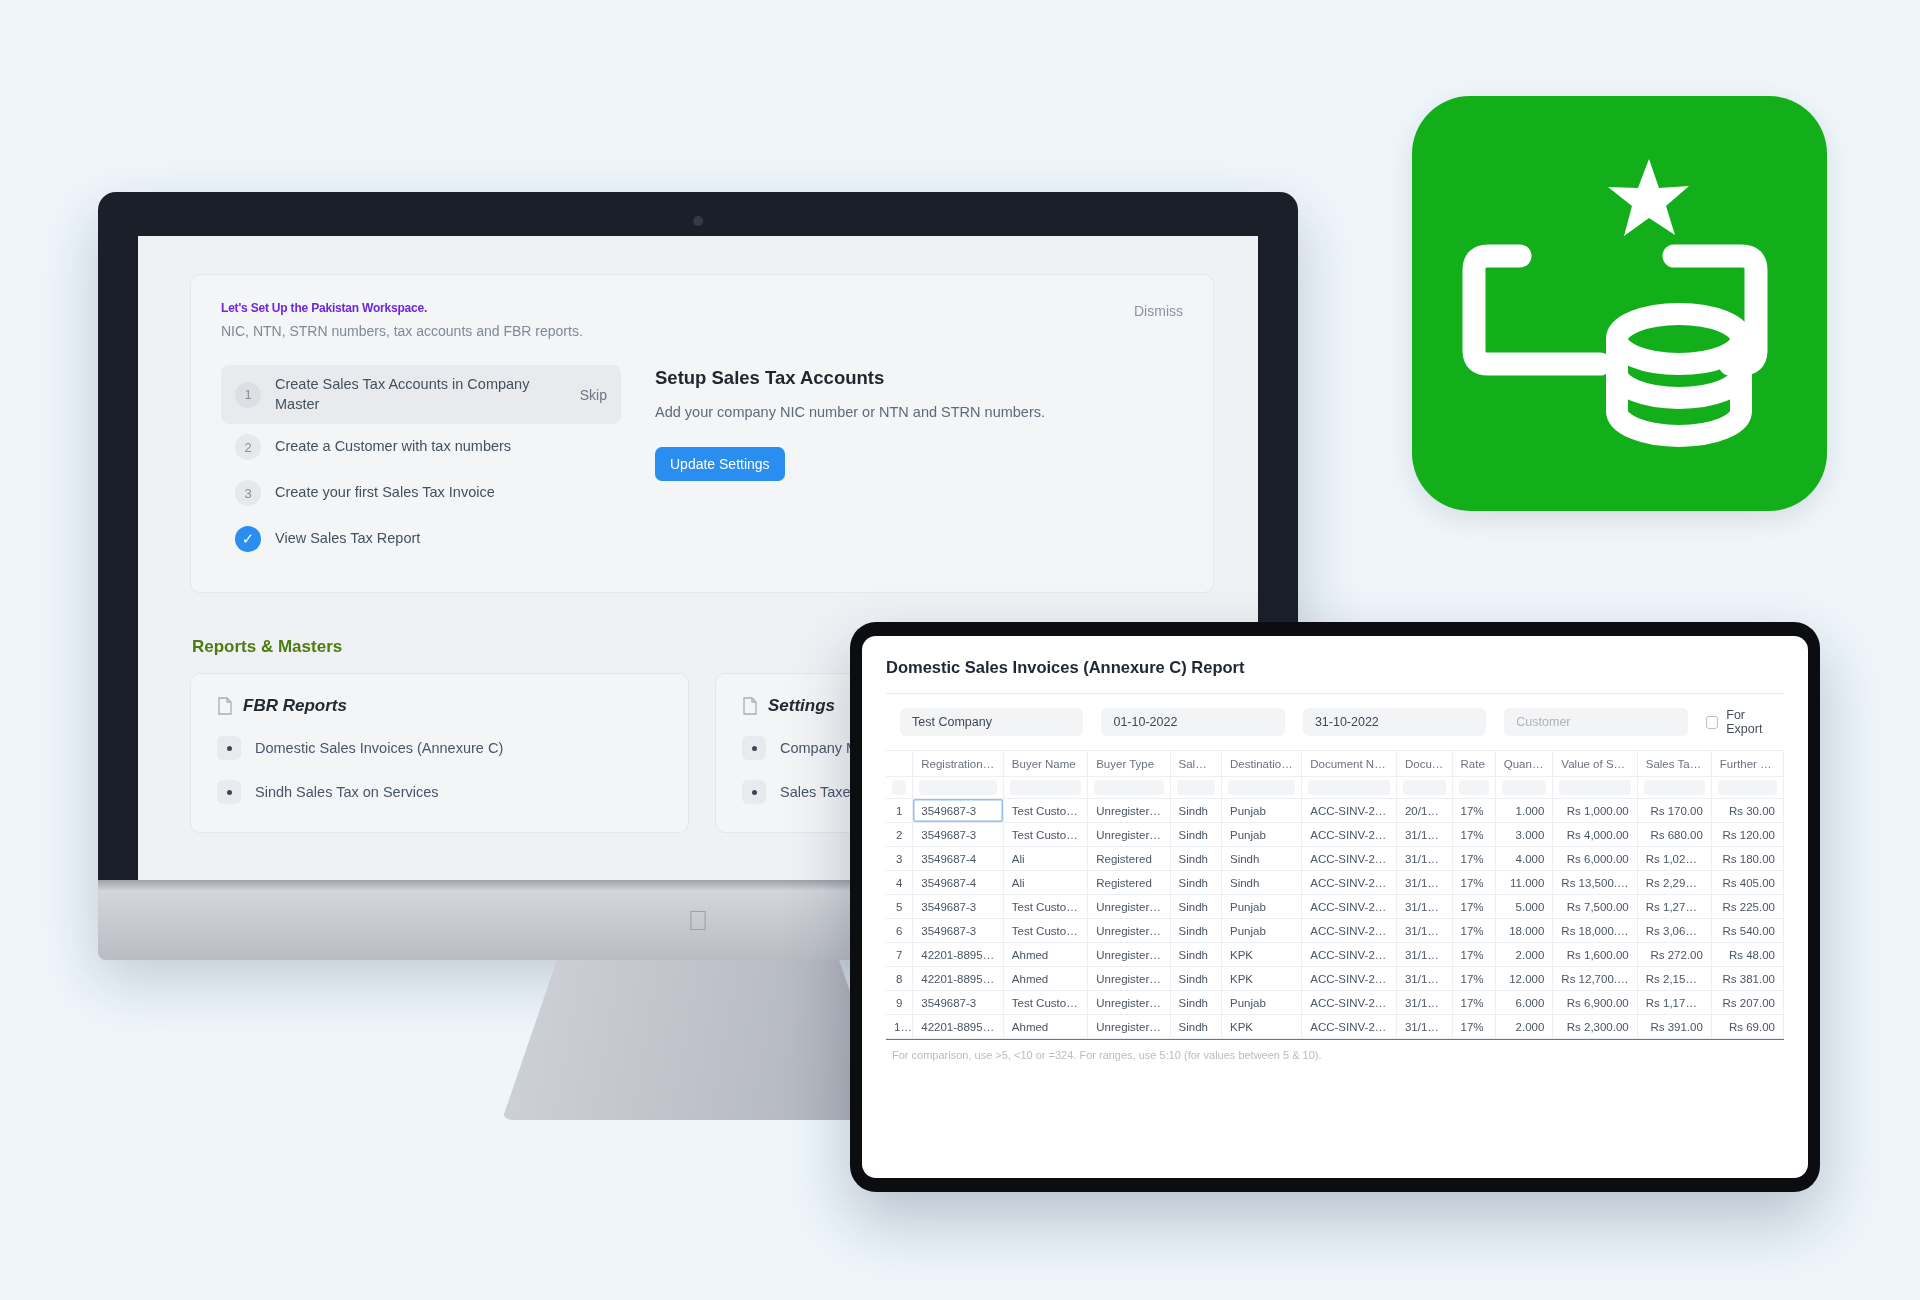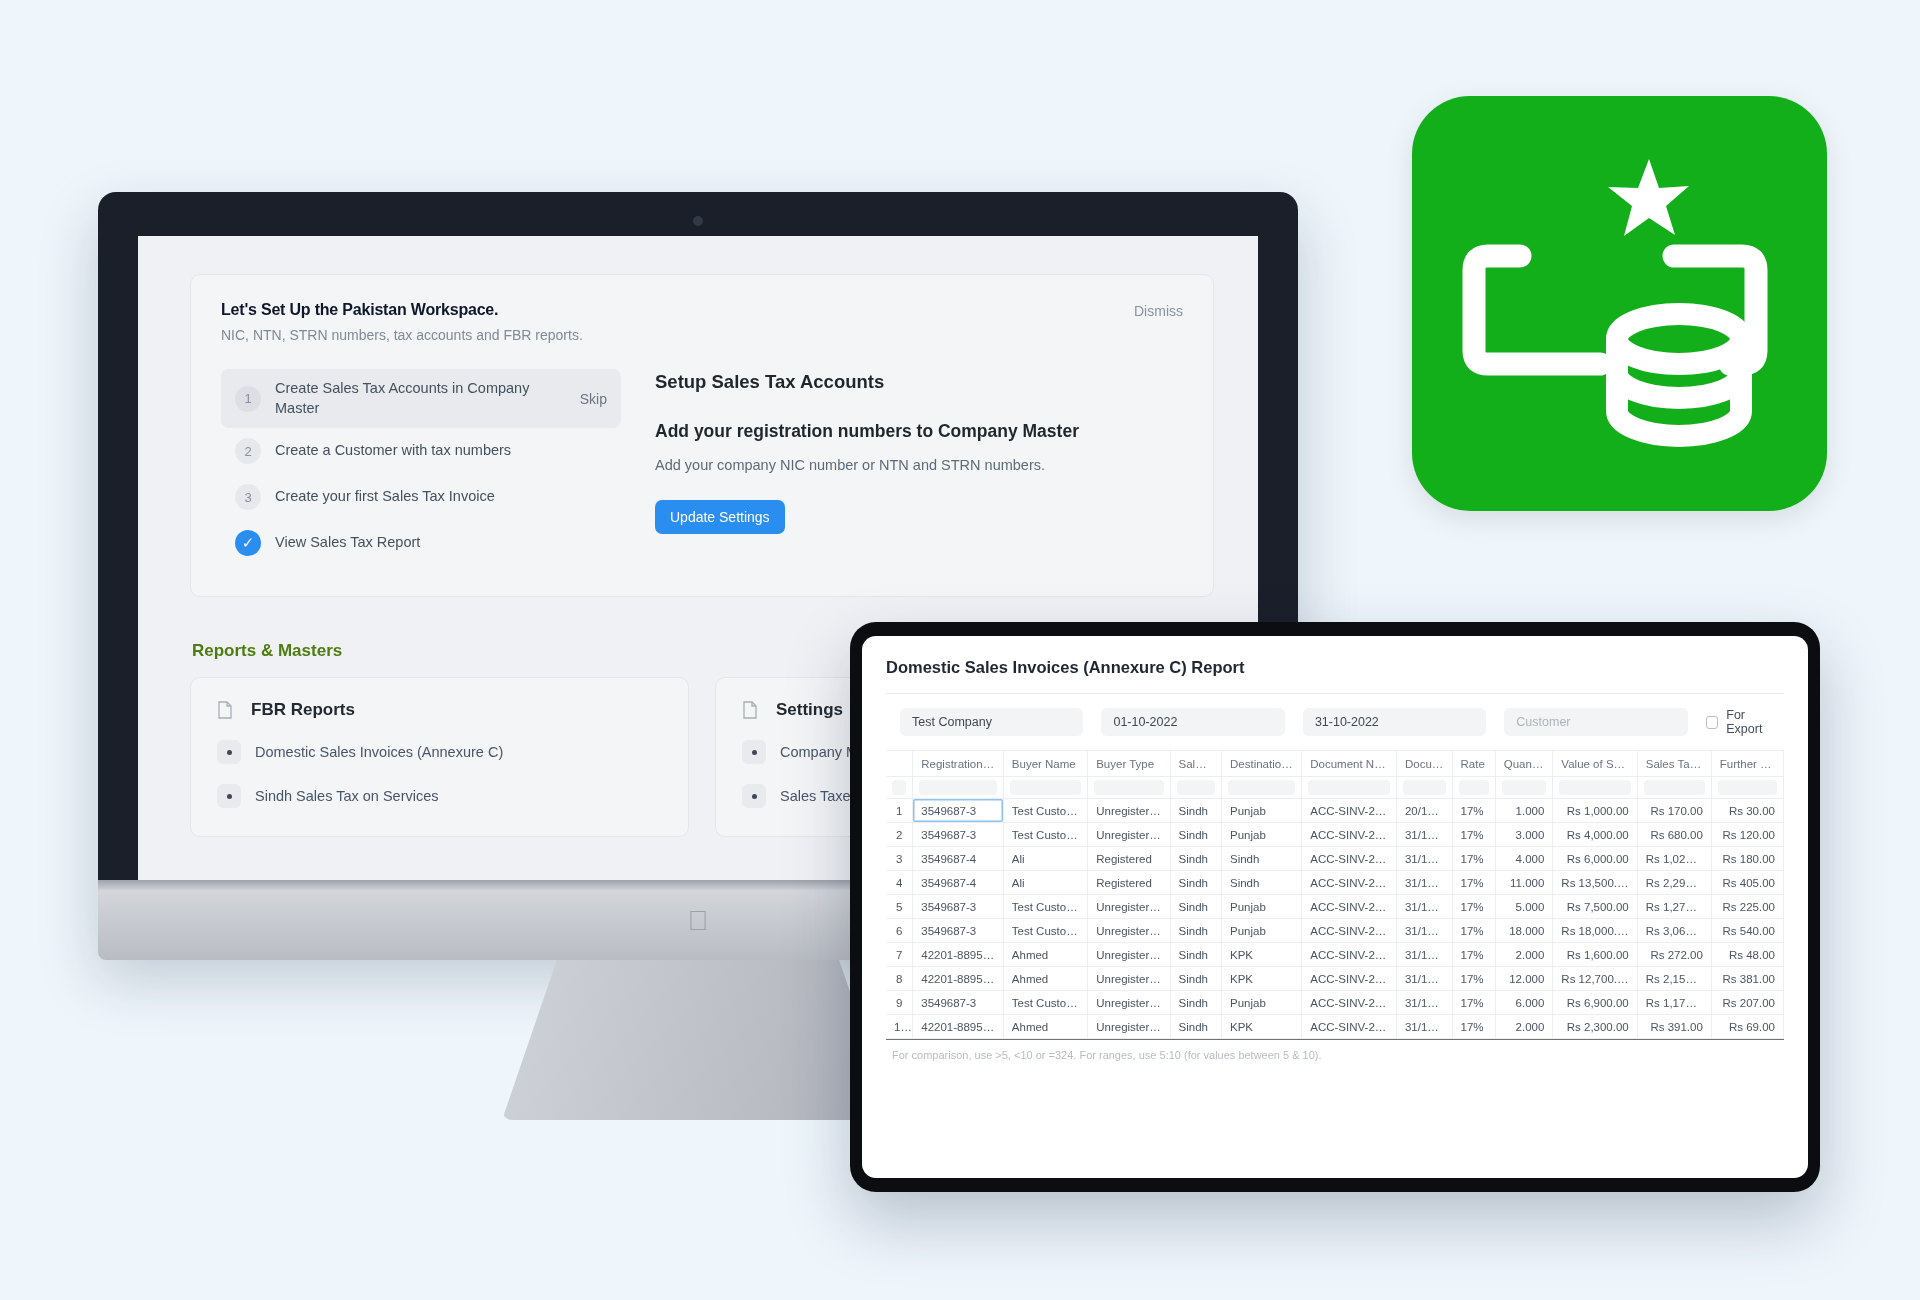--- a/index.html
+++ b/index.html
@@ -73,21 +73,21 @@
   
   .page { padding: 38px 44px 0 52px; }
 
   .onboard-card {
     background: #f4f5f7;
     border: 1px solid #e4e6ea;
     border-radius: 10px;
     padding: 26px 30px 30px 30px;
     position: relative;
   }
-  .ob-title { font-size: 16px; font-weight: 700; color: #0f172a; letter-spacing: -.2px; }
+  .ob-title { font-size: 12px; font-weight: 700; color: #6d28d9; letter-spacing: -.2px; }
   .ob-sub { font-size: 14px; color: #7e8a99; margin-top: 8px; }
   .dismiss {
     position: absolute; right: 30px; top: 28px;
     font-size: 14px; color: #8a93a3; cursor: pointer;
   }
 
   .ob-body { display: flex; margin-top: 26px; gap: 34px; }
   .ob-steps { width: 400px; flex: none; }
   .step {
     display: flex; align-items: center; gap: 14px;
@@ -122,21 +122,21 @@
     font-family: inherit; font-size: 14px;
     padding: 9px 15px; cursor: pointer;
   }
 
   .section-title { font-size: 17px; font-weight: 700; color: #4d7c0f; margin: 44px 0 16px 2px; }
   .cards { display: flex; gap: 26px; }
   .lcard {
     flex: 1; background: #f4f5f7; border: 1px solid #e4e6ea;
     border-radius: 10px; padding: 22px 26px 28px 26px; min-height: 150px;
   }
-  .lcard-h { display: flex; align-items: center; gap: 18px; font-size: 17px; font-weight: 600; color: #222a31; }
+  .lcard-h { display: flex; align-items: center; gap: 10px; font-size: 17px; font-weight: 600; color: #222a31; font-style: italic; }
   .doc-icon { width: 16px; height: 18px; flex: none; color: #99a1ad; }
   .lrow { display: flex; align-items: center; gap: 14px; margin-top: 20px; font-size: 14.5px; color: #47566a; }
   .bullet-box {
     width: 24px; height: 24px; flex: none; border-radius: 6px;
     background: #e9eaee; display: flex; align-items: center; justify-content: center;
   }
   .bullet-box i { width: 5px; height: 5px; border-radius: 50%; background: #3d4756; display: block; }
 
   
   #ipad {
@@ -245,21 +245,20 @@
               <span class="step-label">Create your first Sales Tax Invoice</span>
             </div>
             <div class="step">
               <span class="step-check">✓</span>
               <span class="step-label">View Sales Tax Report</span>
             </div>
           </div>
 
           <div class="ob-detail">
             <div class="det-h">Setup Sales Tax Accounts</div>
-            <div class="det-h2">Add your registration numbers to Company Master</div>
             <div class="det-p">Add your company NIC number or NTN and STRN numbers.</div>
             <button class="btn-primary">Update Settings</button>
           </div>
         </div>
       </div>
 
       <div class="section-title">Reports &amp; Masters</div>
 
       <div class="cards">
 

